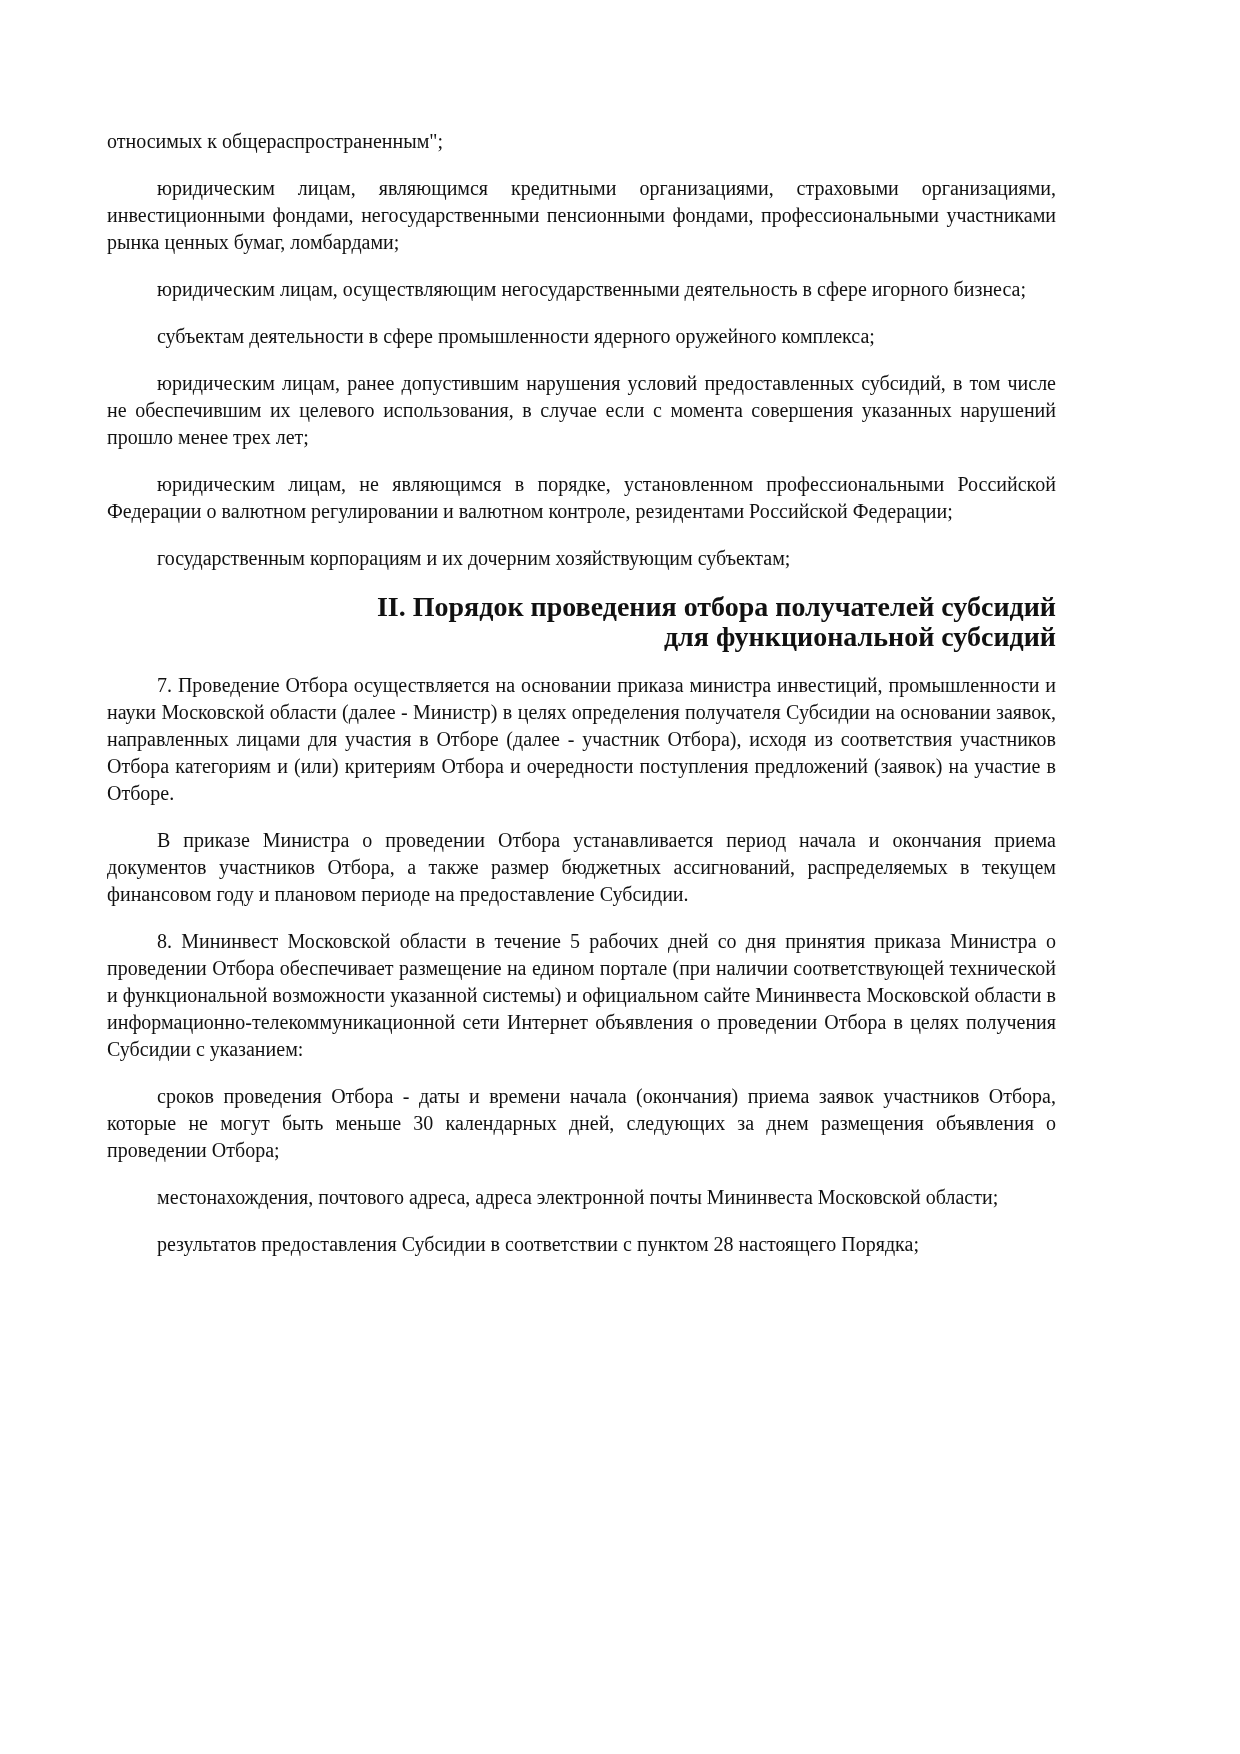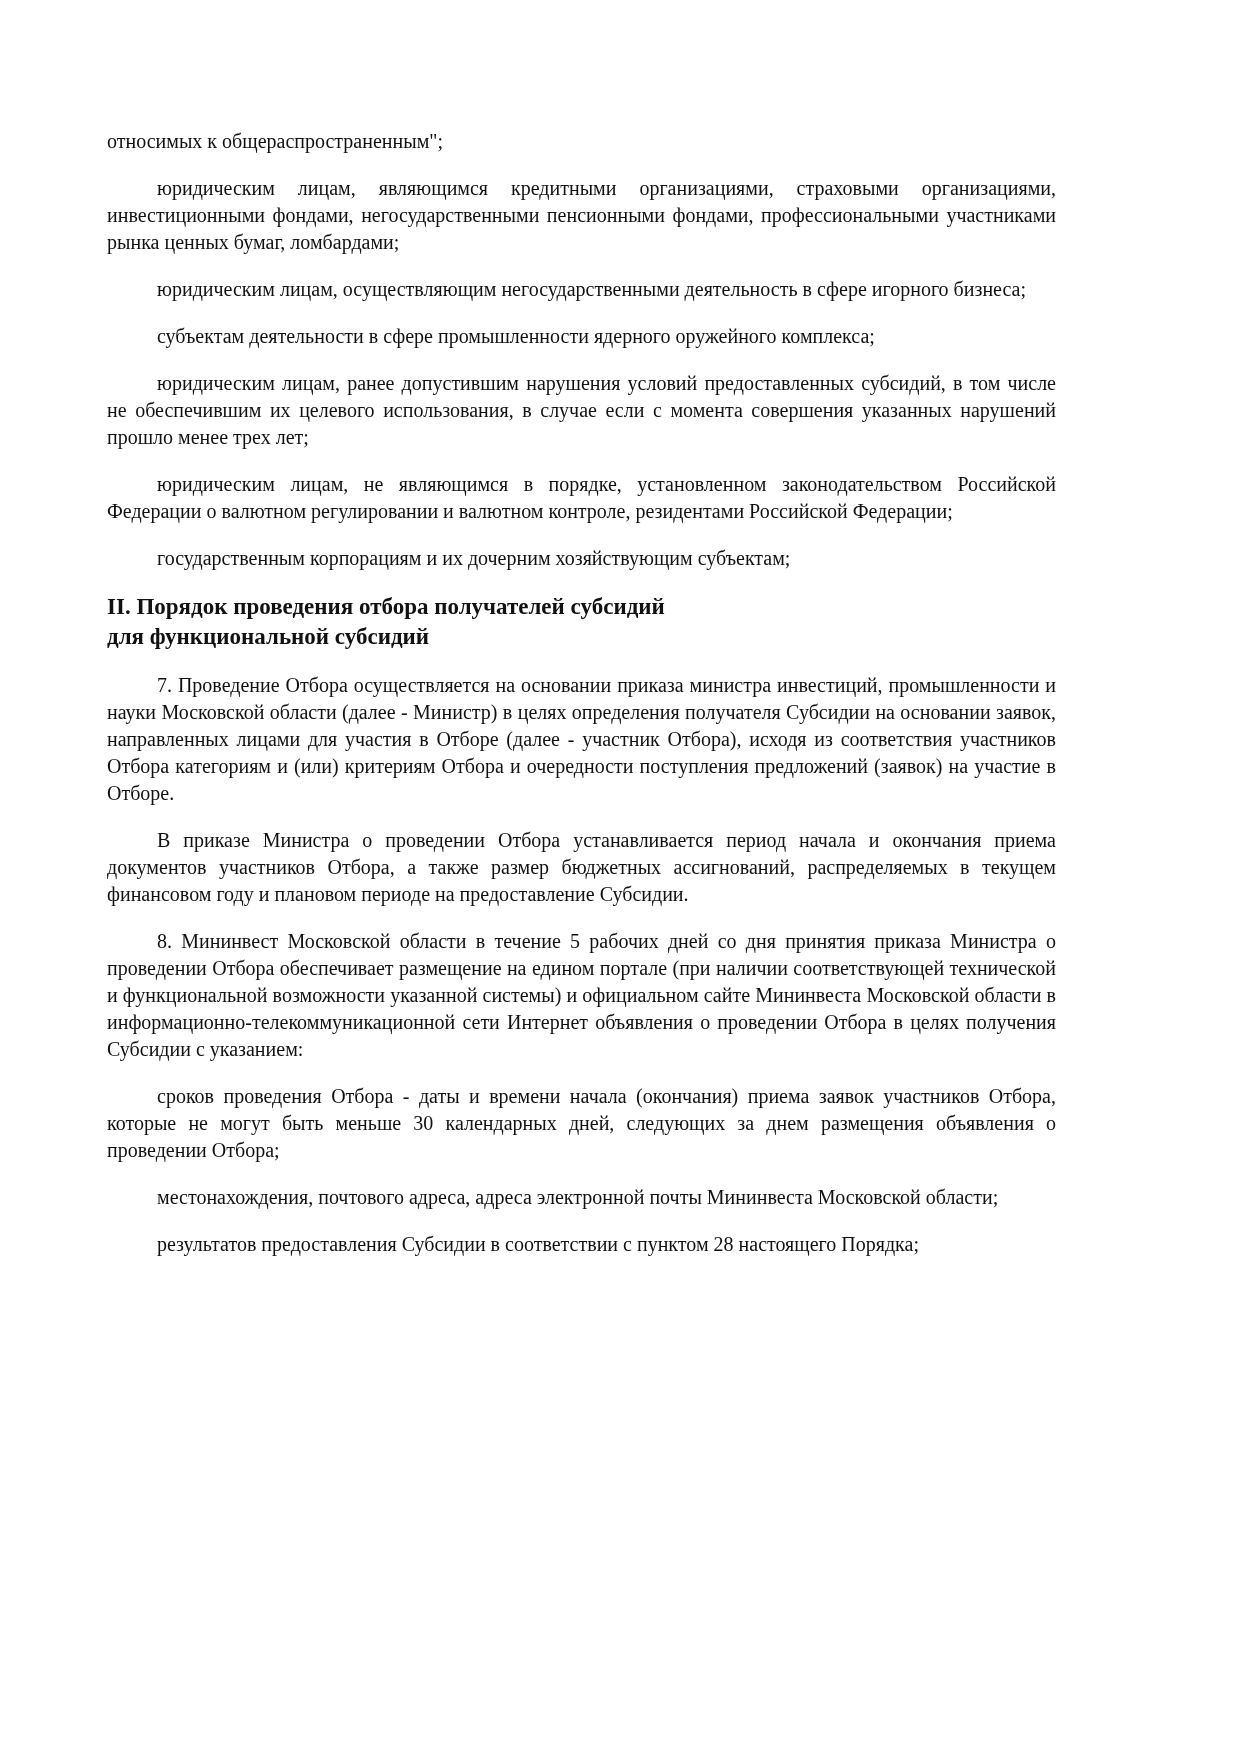--- a/index.html
+++ b/index.html
@@ -15,37 +15,37 @@
       color: #111111;
     }
     .para {
       margin: 0 0 20px 0;
       text-align: justify;
       text-indent: 50px;
     }
     .para.noindent { text-indent: 0; }
     .heading {
       margin: 14px 0 20px 0;
-      text-align: left;
+      text-align: right;
       font-weight: bold;
-      font-size: 23px;
+      font-size: 28px;
       line-height: 30px;
     }
     .heading span { display: block; }
   </style>
 </head>
 <body>
 
 <div class="page">
   <p class="para noindent">относимых к общераспространенным";</p>
   <p class="para">юридическим лицам, являющимся кредитными организациями, страховыми организациями, инвестиционными фондами, негосударственными пенсионными фондами, профессиональными участниками рынка ценных бумаг, ломбардами;</p>
   <p class="para">юридическим лицам, осуществляющим негосударственными деятельность в сфере игорного бизнеса;</p>
   <p class="para">субъектам деятельности в сфере промышленности ядерного оружейного комплекса;</p>
   <p class="para">юридическим лицам, ранее допустившим нарушения условий предоставленных субсидий, в том числе не обеспечившим их целевого использования, в случае если с момента совершения указанных нарушений прошло менее трех лет;</p>
-  <p class="para">юридическим лицам, не являющимся в порядке, установленном законодательством Российской Федерации о валютном регулировании и валютном контроле, резидентами Российской Федерации;</p>
+  <p class="para">юридическим лицам, не являющимся в порядке, установленном профессиональными Российской Федерации о валютном регулировании и валютном контроле, резидентами Российской Федерации;</p>
   <p class="para">государственным корпорациям и их дочерним хозяйствующим субъектам;</p>
 
   <h2 class="heading">
     <span>II. Порядок проведения отбора получателей субсидий</span>
     <span>для функциональной субсидий</span>
   </h2>
 
   <p class="para">7. Проведение Отбора осуществляется на основании приказа министра инвестиций, промышленности и науки Московской области (далее - Министр) в целях определения получателя Субсидии на основании заявок, направленных лицами для участия в Отборе (далее - участник Отбора), исходя из соответствия участников Отбора категориям и (или) критериям Отбора и очередности поступления предложений (заявок) на участие в Отборе.</p>
   <p class="para">В приказе Министра о проведении Отбора устанавливается период начала и окончания приема документов участников Отбора, а также размер бюджетных ассигнований, распределяемых в текущем финансовом году и плановом периоде на предоставление Субсидии.</p>
   <p class="para">8. Мининвест Московской области в течение 5 рабочих дней со дня принятия приказа Министра о проведении Отбора обеспечивает размещение на едином портале (при наличии соответствующей технической и функциональной возможности указанной системы) и официальном сайте Мининвеста Московской области в информационно-телекоммуникационной сети Интернет объявления о проведении Отбора в целях получения Субсидии с указанием:</p>

